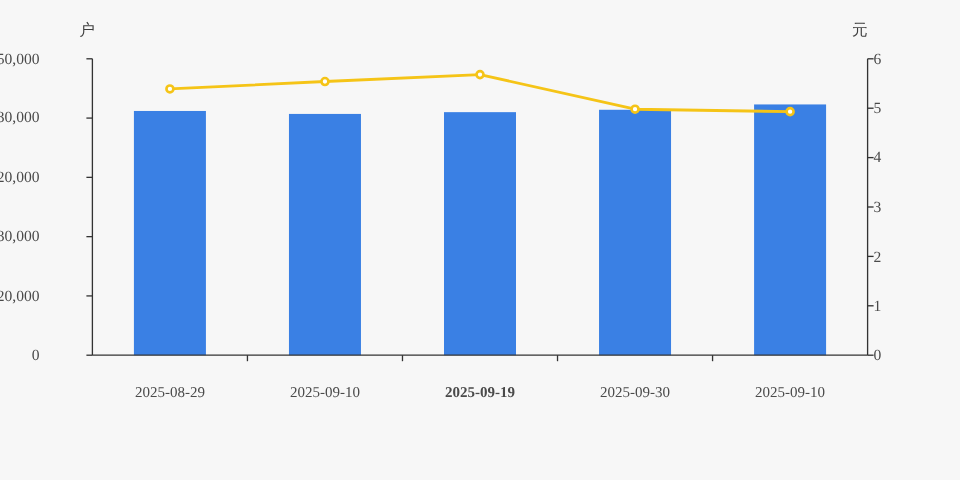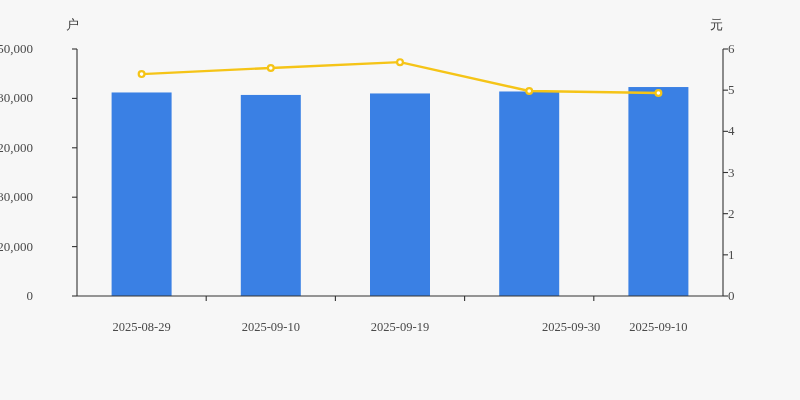--- a/index.html
+++ b/index.html
@@ -124,18 +124,18 @@
       <span class="tick-label ytick-right" style="top: 254.833px;">1</span>
       <span class="tick-label ytick-right" style="top: 213.667px;">2</span>
       <span class="tick-label ytick-right" style="top: 172.5px;">3</span>
       <span class="tick-label ytick-right" style="top: 131.333px;">4</span>
       <span class="tick-label ytick-right" style="top: 90.1667px;">5</span>
       <span class="tick-label ytick-right" style="top: 49px;">6</span>
     </div>
   <div id="x-ticks">
       <span class="tick-label xtick" style="left: 141.6px;">2025-08-29</span>
       <span class="tick-label xtick" style="left: 270.8px;">2025-09-10</span>
-      <span class="tick-label xtick" style="left: 400px;">2025-09-19</span>
-      <span class="tick-label xtick" style="left: 529.2px; margin-left: 42px;">2025-09-30</span>
+      <span class="tick-label xtick" style="left: 400px; font-weight: bold;">2025-09-19</span>
+      <span class="tick-label xtick" style="left: 529.2px;">2025-09-30</span>
       <span class="tick-label xtick" style="left: 658.4px;">2025-09-10</span>
     </div>
 
 </div>
 
 </body></html>

